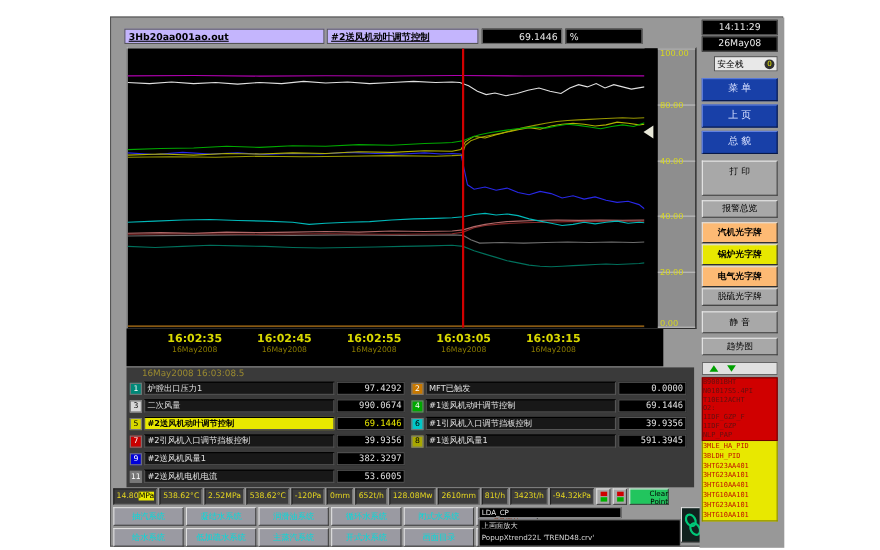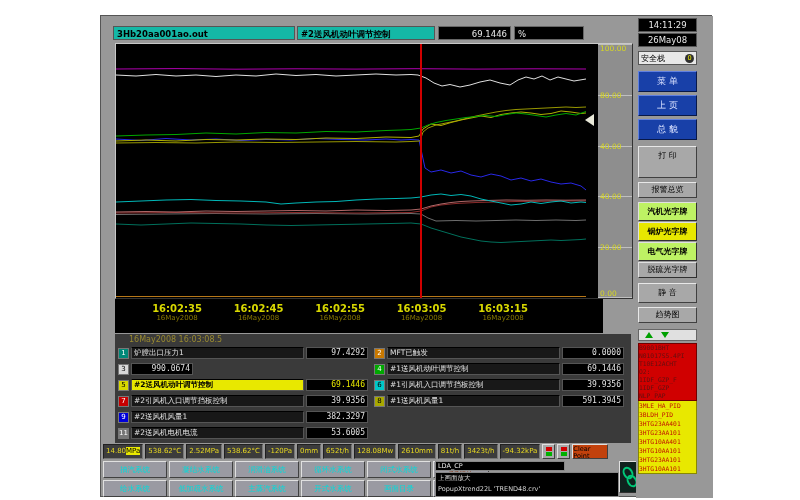--- a/index.html
+++ b/index.html
@@ -2,21 +2,21 @@
 <html><head>
 <meta charset="utf-8">
 <style>
   html,body{margin:0;padding:0;background:#fff;}
   *{box-sizing:border-box;font-family:"DejaVu Sans",sans-serif;}
   #page{position:relative;width:800px;height:500px;background:#fff;overflow:hidden;}
   #win{position:absolute;left:100px;top:15px;width:612px;height:482px;background:#989898;border:1px solid #555;}
 
   
   .hdrbox{position:absolute;height:14px;font-size:8.5px;line-height:14px;padding:0 3px;overflow:hidden;white-space:nowrap;}
-  .ybox{background:#14b8a6;color:#000;border:1px solid #555;font-weight:bold;}
+  .ybox{background:#c4b5fd;color:#000;border:1px solid #555;font-weight:bold;text-decoration:underline;}
   .kbox{background:#000;color:#e8e8e8;border:1px solid #666;}
 
   
   #frame{position:absolute;left:14px;top:27px;width:518px;height:256px;background:#000;border:1px solid #c8c8c8;border-right-color:#333;border-bottom-color:#333;}
   #plot{position:absolute;left:0;top:0;}
   #strip{position:absolute;left:470px;top:0;width:12px;height:254px;background:#000;}
   #yaxis{position:absolute;left:482px;top:0;width:34px;height:254px;background:#8e8e8e;}
   .ytickline{position:absolute;left:0;width:34px;height:1px;background:#c0c0c0;}
   .yticklabel{position:absolute;left:2px;font-size:7.5px;color:#d8d820;white-space:nowrap;}
   #pointer{position:absolute;left:469px;width:0;height:0;border-top:6px solid transparent;border-bottom:6px solid transparent;border-right:9px solid #e8e8d8;}
@@ -36,44 +36,44 @@
   .lvalue{width:62px;height:12px;background:#000;border:1px solid #555;color:#e0e0e0;font-size:8px;line-height:10px;text-align:right;padding:0 2px;margin-left:2px;font-family:"DejaVu Sans Mono",monospace;flex:none;}
   .llabel.sel{background:#e8e800;color:#000;font-weight:bold;}
   .lvalue.sel{color:#e8e800;}
 
   
   #statusbar{position:absolute;left:2px;top:428px;width:530px;height:15px;display:flex;gap:2px;}
   .sbox{background:#3c3c3c;border:1px solid #202020;border-bottom-color:#777;border-right-color:#777;color:#e8d820;font-size:7px;line-height:12px;padding:0 2px;white-space:nowrap;overflow:hidden;}
   .sbox .hl{background:#e8e800;color:#000;}
   .minibtn{width:13px;background:#a8a8a8;border:1px solid #e0e0e0;border-bottom-color:#404040;border-right-color:#404040;position:relative;flex:none;}
   .minibtn i{position:absolute;left:3px;width:6px;height:4px;display:block;}
-  #clearpoint{width:36px;background:#c2410c;border:1px solid #e0e0e0;border-bottom-color:#404040;border-right-color:#404040;font-size:6.5px;line-height:6.5px;color:#000;text-align:left;padding-top:1px;flex:none;}
+  #clearpoint{width:36px;background:#22c55e;border:1px solid #e0e0e0;border-bottom-color:#404040;border-right-color:#404040;font-size:6.5px;line-height:6.5px;color:#000;text-align:right;padding-top:1px;flex:none;}
 
   
   #bottom{position:absolute;left:2px;top:445px;width:530px;height:36px;}
   .brow{position:absolute;left:0;display:flex;gap:2px;}
   .bbtn{width:64px;height:17px;background:#9a9aa2;border:1px solid #e0e0e0;border-bottom-color:#404040;border-right-color:#404040;color:#00dcdc;font-size:7.5px;line-height:15px;text-align:center;overflow:hidden;white-space:nowrap;}
   .bbtn.alt{color:#8a4020;width:56px;}
   .bbtn.focus{color:#00dcdc;width:56px;}
   #msgarea{position:absolute;left:332px;top:0;width:184px;height:36px;}
   #cmdbox{position:absolute;left:0;top:0;width:130px;height:10px;background:#000;border:1px solid #888;color:#e8e8e8;font-size:6.5px;line-height:8px;padding:0 2px;}
   #msgbox{position:absolute;left:0;top:11px;width:184px;height:25px;background:#000;border:1px solid #888;color:#d8d8d8;font-size:6.5px;line-height:11px;padding:0 2px;white-space:nowrap;overflow:hidden;}
   #corner{position:absolute;left:518px;top:445px;display:flex;gap:2px;}
   .cicon{width:22px;height:32px;background:#10221e;border:1px solid #e0e0e0;border-bottom-color:#303030;border-right-color:#303030;display:flex;align-items:center;justify-content:center;}
   #ackbtn{width:28px;height:32px;background:#7a1010;border:1px solid #c06060;border-bottom-color:#300000;border-right-color:#300000;color:#e8c800;font-size:6.5px;line-height:7px;text-align:center;padding-top:8px;}
 
   
-  #sidebar{position:absolute;left:535px;top:0;width:77px;height:482px;background:#989898;padding:2px 16px 0 2px;}
+  #sidebar{position:absolute;left:535px;top:0;width:77px;height:482px;background:#989898;padding:2px 6px 0 2px;}
   .clockbox{background:#000;color:#e8e8e8;font-size:8.5px;line-height:12px;text-align:center;border:1px solid #555;}
-  #safety{margin-top:4px;background:#e8e8e8;border:1px solid #555;height:14px;display:flex;align-items:center;font-size:8px;color:#000;padding:0 2px;justify-content:space-between;}
+  #safety{margin-top:4px;background:#e8e8e8;border:1px solid #555;height:14px;display:flex;align-items:center;font-size:8px;color:#000;padding:0 2px;justify-content:space-between;margin-left:11px;}
   #safety .dot{width:9px;height:9px;border-radius:50%;background:#303030;color:#e8e800;font-size:6.5px;line-height:9px;text-align:center;}
   .navbtn{margin-top:3px;height:21px;background:#1840a8;border:1px solid #6080e0;border-bottom-color:#081848;border-right-color:#081848;color:#d8e0ff;font-size:9px;line-height:19px;text-align:center;}
   .gbtn{background:#a8a8a8;border:1px solid #e8e8e8;border-bottom-color:#404040;border-right-color:#404040;color:#000;font-size:8px;text-align:center;}
   .annun{margin-top:1px;height:19px;line-height:17px;font-size:8px;text-align:center;border:1px solid #e0e0e0;border-bottom-color:#303030;border-right-color:#303030;color:#000;font-weight:bold;}
-  .annun.red{background:#bef264;}
+  .annun.red{background:#fdba74;}
   .annun.yellow{background:#e8e800;}
   .annun.gray{background:#a8a8a8;font-weight:normal;}
   #minitools{margin-top:6px;height:12px;background:#e0e0e0;border:1px solid #666;display:flex;gap:8px;align-items:center;padding:0 6px;}
   .garrow{width:0;height:0;border-left:4px solid transparent;border-right:4px solid transparent;}
   #taglist-red{margin-top:2px;background:#d00000;border:1px solid #700000;}
   #taglist-red div{font-size:6.3px;line-height:8px;color:#601010;font-family:"DejaVu Sans Mono",monospace;white-space:nowrap;overflow:hidden;}
   #taglist-yellow{background:#e8e800;border:1px solid #888800;border-top:none;}
   #taglist-yellow div{font-size:6.3px;line-height:9px;color:#c01000;font-family:"DejaVu Sans Mono",monospace;white-space:nowrap;overflow:hidden;}
 </style>
 </head>
@@ -146,20 +146,21 @@
   <div id="legend">
     <div id="lts">16May2008  16:03:08.5</div>
     <div class="lcol" id="legend-left">
           <div class="lrow">
             <span class="chip" style="background: rgb(0, 136, 120); color: rgb(255, 255, 255);">1</span>
             <span class="llabel">炉膛出口压力1</span>
             <span class="lvalue">97.4292</span>
           </div>
           <div class="lrow">
             <span class="chip" style="background: rgb(216, 216, 216); color: rgb(0, 0, 0);">3</span>
+            <span class="llabel">二次风量</span>
             <span class="lvalue">990.0674</span>
           </div>
           <div class="lrow">
             <span class="chip" style="background: rgb(216, 216, 0); color: rgb(0, 0, 0);">5</span>
             <span class="llabel sel">#2送风机动叶调节控制</span>
             <span class="lvalue sel">69.1446</span>
           </div>
           <div class="lrow">
             <span class="chip" style="background: rgb(200, 0, 0); color: rgb(255, 255, 255);">7</span>
             <span class="llabel">#2引风机入口调节挡板控制</span>

